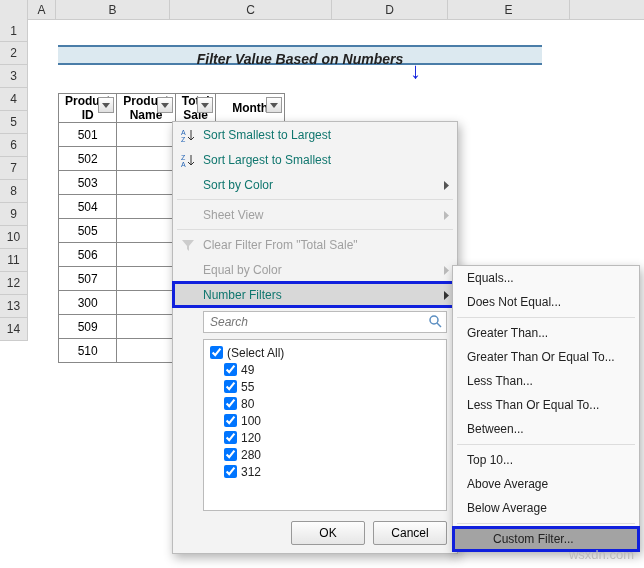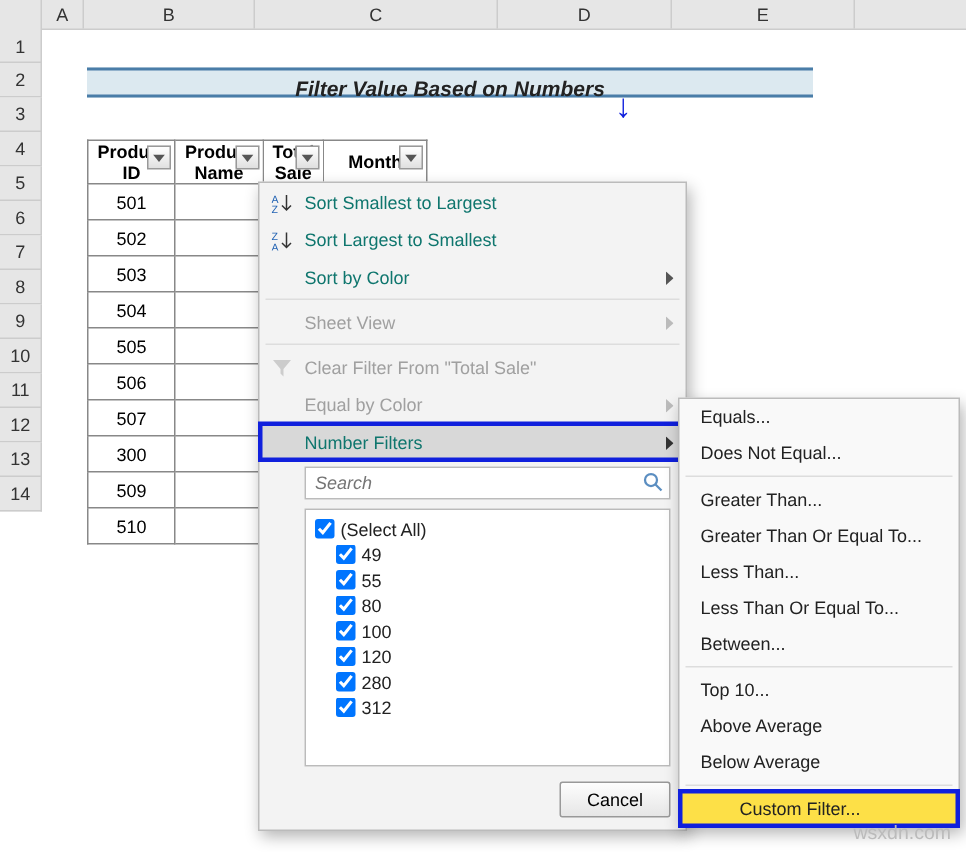--- a/index.html
+++ b/index.html
@@ -48,21 +48,21 @@
     .check-item { display:flex; align-items:center; height:17px; font-size:12px; color:#222; padding-left:16px; position:relative;}
     .check-item.top { padding-left:2px;}
     .check-item input { margin-right:4px; }
     
     .dd-buttons { display:flex; justify-content:flex-end; gap:8px; padding: 8px 10px; }
     .dd-buttons button { width:74px; height:24px; border:1px solid #999; background:linear-gradient(#fdfdfd,#e6e6e6); border-radius:2px; font-size:12px; cursor:pointer;}
     
     
     .submenu { position: absolute; top: 265px; left: 452px; width: 188px; background:#f9f9f9; border:1px solid #bbb; box-shadow: 2px 4px 10px rgba(0,0,0,0.3); }
     .sm-item { height:24px; line-height:24px; padding:0 14px; font-size:12px; color:#222; cursor:pointer;}
-    .sm-item.hl { outline:3px solid #1020dd; outline-offset:-2px; background:#fde047;padding-left:40px;}
+    .sm-item.hl { outline:3px solid #1020dd; outline-offset:-2px; background:#a3a3a3;padding-left:40px;}
     .sm-sep { height:1px; background:#ddd; margin:3px 4px;}
     
     .watermark { position:absolute; bottom:6px; right:10px; color:#bbb; font-size:13px;}
   </style>
 </head>
 <body>
 
 <div class="col-headers">
   <div class="corner"></div>
   <div class="col-h cA">A</div>
@@ -274,20 +274,21 @@
     <div class="check-item">
         <input type="checkbox" checked="" style="">
         <span>280</span>
       </div>
     <div class="check-item">
         <input type="checkbox" checked="" style="">
         <span>312</span>
       </div>
   </div>
   <div class="dd-buttons">
+    <button>OK</button>
     <button>Cancel</button>
   </div>
 </div>
 
 <div class="submenu">
   <div class="sm-item">Equals...</div>
   <div class="sm-item">Does Not Equal...</div>
   <div class="sm-sep"></div>
   <div class="sm-item">Greater Than...</div>
   <div class="sm-item">Greater Than Or Equal To...</div>

